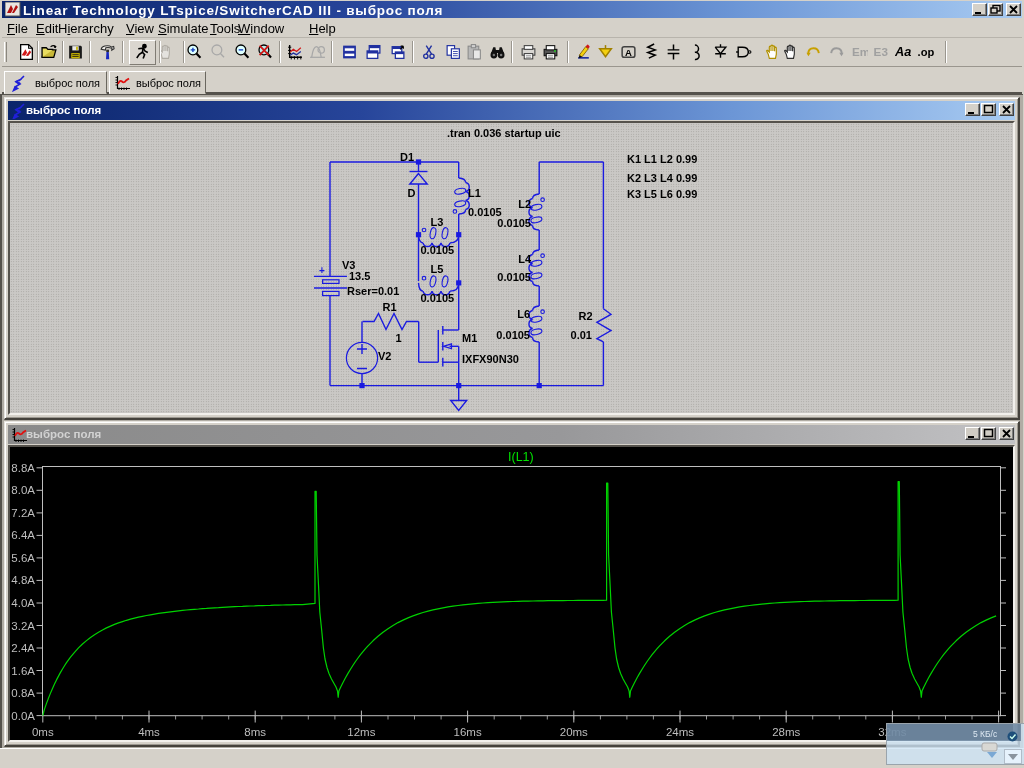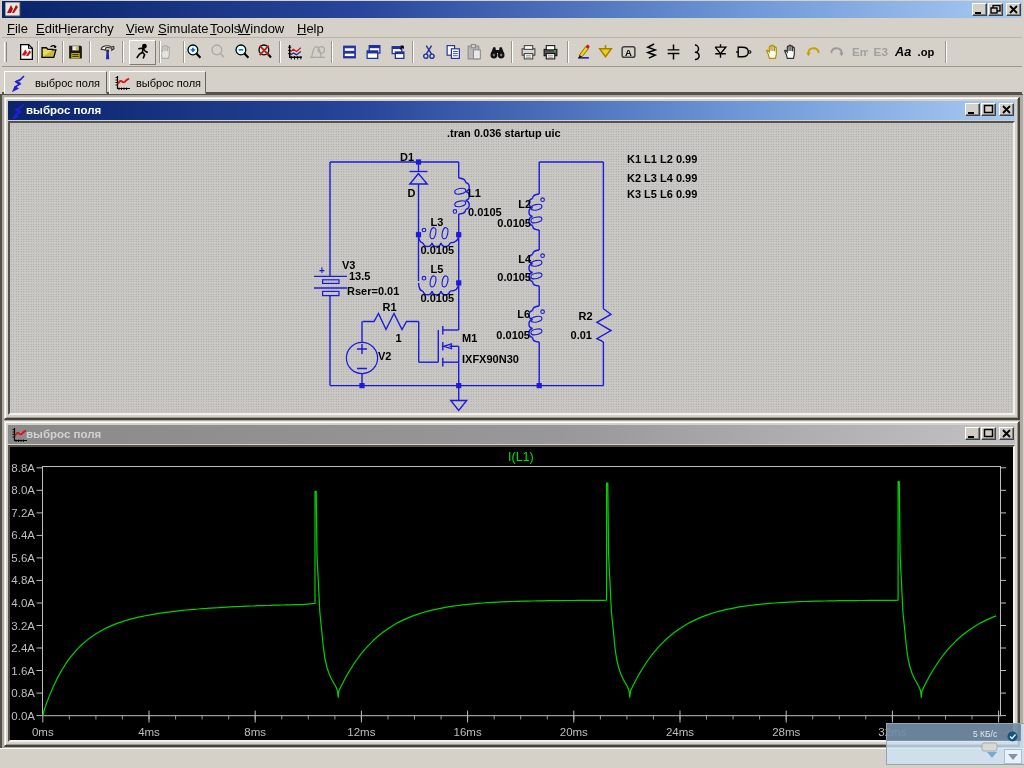--- a/index.html
+++ b/index.html
@@ -29,20 +29,21 @@
 svg{position:absolute}
 text{font-family:"Liberation Sans",sans-serif}
 </style></head>
 <body>
 <div class="abs" id="titlebar">
  <svg style="left:3px;top:1px" width="16" height="15">
       <rect x="0" y="0" width="15" height="14" fill="#e8e6e2" stroke="#555"></rect>
       <path d="M2 11 L6 3 L8 7 L6 11 Z" fill="#b01010"></path>
       <path d="M7 11 L11 3 L13 5 L9 11 Z" fill="#b01010"></path>
     </svg>
+ <span class="t">Linear Technology LTspice/SwitcherCAD III - выброс поля</span>
  <div class="wbtn" style="left:970px;top:2px">
       <svg width="13" height="11">
         <line x1="2" y1="9" x2="8" y2="9" stroke="#000" stroke-width="2"></line>
       </svg>
     </div>
  <div class="wbtn" style="left:986px;top:2px">
       <svg width="13" height="11">
         <rect x="4" y="1.5" width="7" height="5.5" fill="none" stroke="#000" stroke-width="1.4"></rect>
         <rect x="2" y="4" width="6" height="5" fill="#d5d1c9" stroke="#000" stroke-width="1.4"></rect>
       </svg>
@@ -54,21 +55,21 @@
     </div>
 </div>
 <div class="abs dith" id="menubar">
  <span style="left:5px"><u>F</u>ile</span>
  <span style="left:34px"><u>E</u>dit</span>
  <span style="left:56px">H<u>i</u>erarchy</span>
  <span style="left:124px"><u>V</u>iew</span>
  <span style="left:156px"><u>S</u>imulate</span>
  <span style="left:208px"><u>T</u>ools</span>
  <span style="left:236px"><u>W</u>indow</span>
- <span style="left:295px"><u>H</u>elp</span>
+ <span style="left:307px"><u>H</u>elp</span>
 </div>
 <div class="abs dith" id="toolbar">
  <div class="abs" style="left:2px;top:5px;width:3px;height:20px;border-left:1px solid #fff;border-right:1px solid #8a867e"></div>
  <svg class="abs" style="left:16px;top:6px" width="17" height="18" viewBox="0 0 16 16">
       <path d="M2.5 1 H10 L13.5 4.5 V15 H2.5 Z" fill="#fff" stroke="#000" stroke-width="1.2"></path>
       <path d="M10 1 V4.5 H13.5" fill="none" stroke="#000" stroke-width="1"></path>
       <path d="M3.5 11 L7 5.5 L8.6 8.6 L6.6 11.6 Z" fill="#d01818"></path>
       <path d="M7.4 11.6 L11 6.4 L12.4 8.2 L9.6 11.8 Z" fill="#d01818"></path>
     </svg>
     <svg class="abs" style="left:39px;top:6px" width="17" height="18" viewBox="0 0 16 16">

